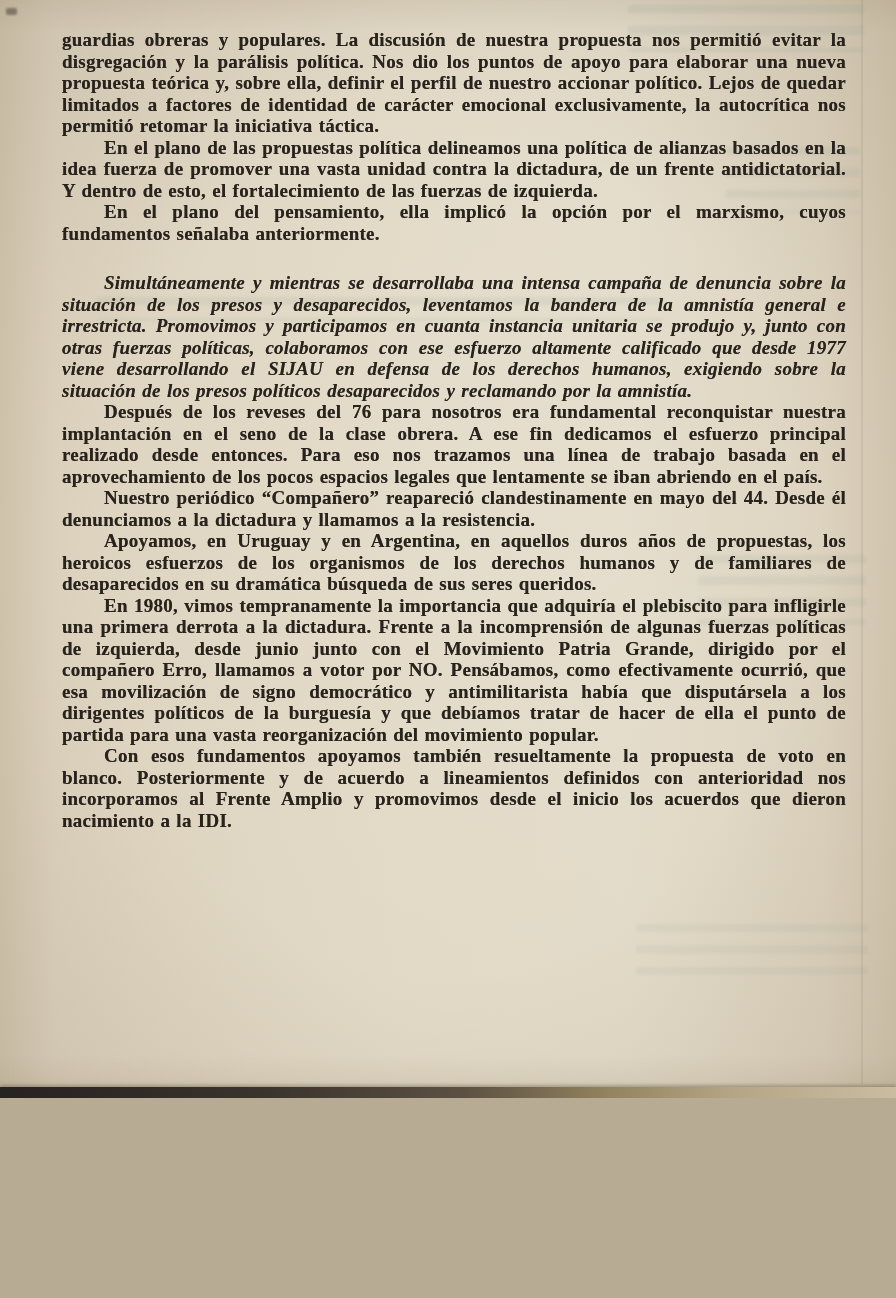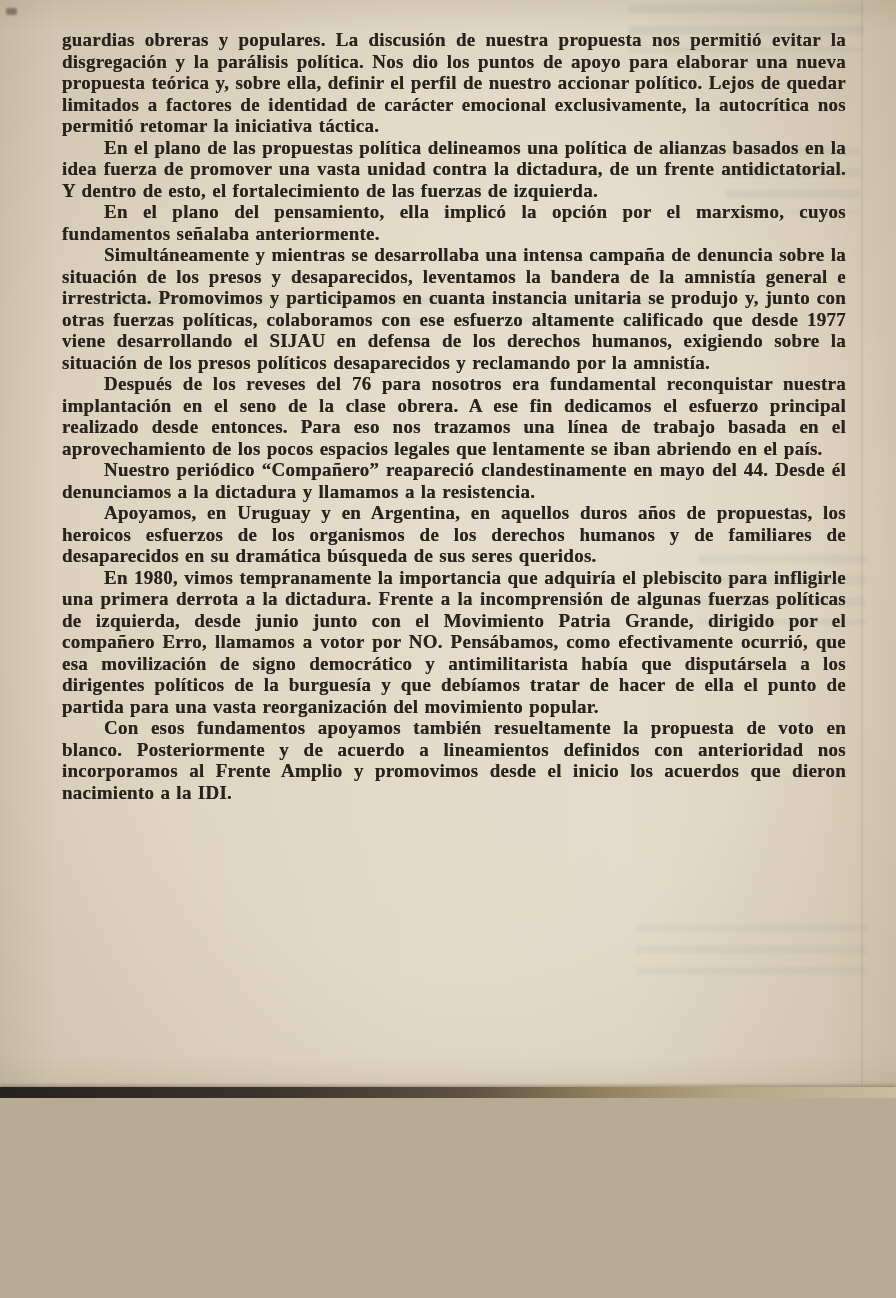--- a/index.html
+++ b/index.html
@@ -19,21 +19,21 @@
     position:absolute;left:62px;top:29px;width:784px;
     font-size:19px;line-height:21.5px;font-weight:700;
     color:#29231d;
     text-align:justify;
     letter-spacing:0.25px;
     word-spacing:1.2px;
     text-shadow:0 0 0.5px rgba(41,35,29,0.65);
   }
   .text-block p{margin:0;}
   .text-block p.indent{text-indent:42px;}
-  .text-block p.gap{}
+  .text-block p.gap{margin-top:28px;font-style:italic;}
   .section-heading{
     position:absolute;left:0;right:0;top:1190px;
     margin:0;text-align:left;
     font-size:21px;font-weight:700;color:#29231d;
     letter-spacing:0.8px;
     text-shadow:0 0 0.5px rgba(41,35,29,0.6);
   }
   .page-number{
     position:absolute;top:1252px;left:0;right:58px;
     text-align:left;

